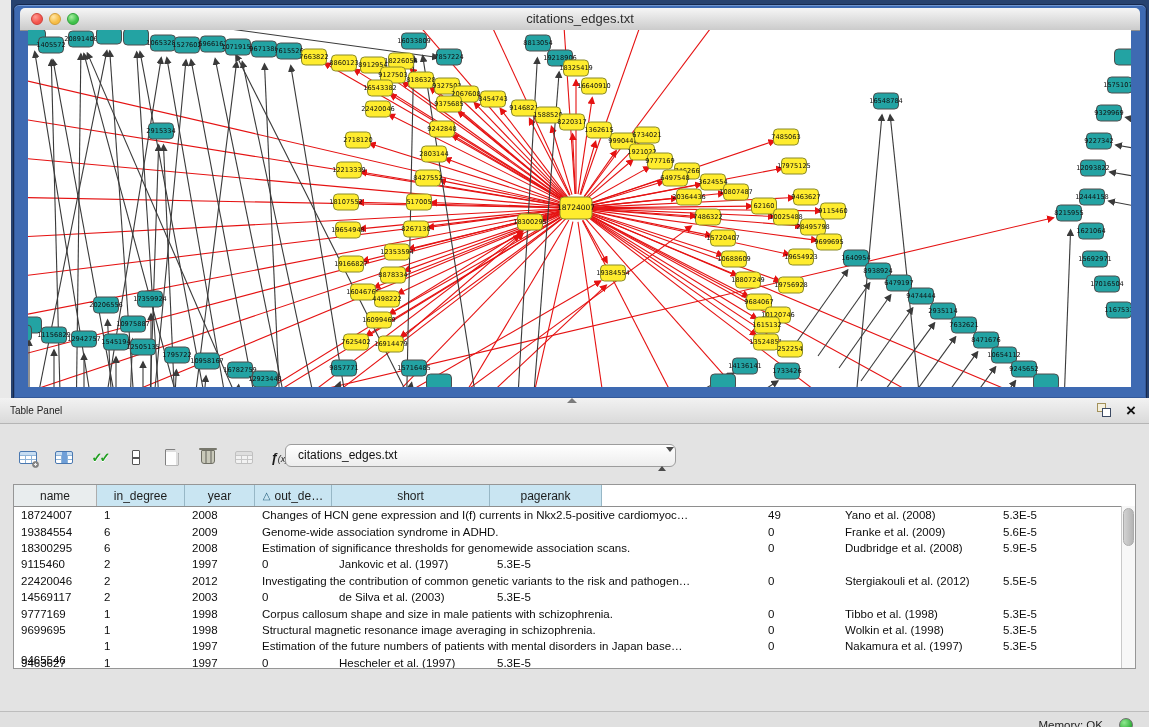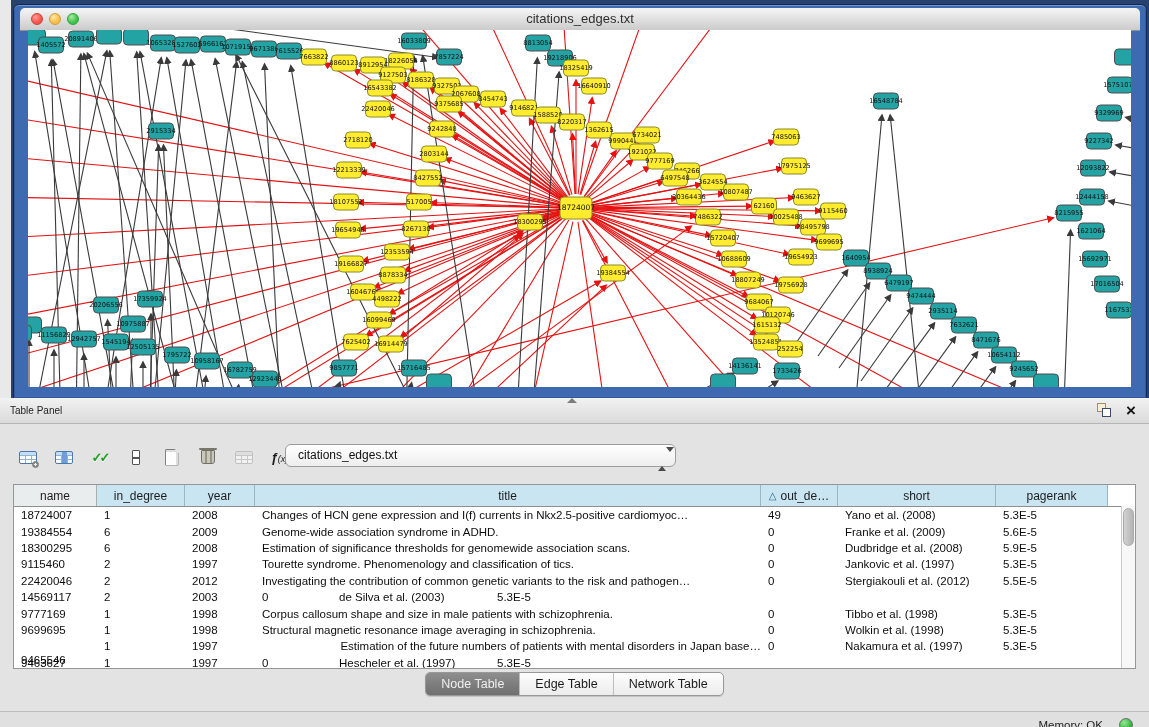--- a/index.html
+++ b/index.html
@@ -574,23 +574,20 @@
       <div class="thead" id="thead">
           <div class="th gray-col" style="width: 83px;">
             <span>name</span>
           </div>
           <div class="th" style="width: 88px;">
             <span>in_degree</span>
           </div>
           <div class="th" style="width: 70px;">
             <span>year</span>
           </div>
-          <div class="th" style="width: 506px;">
-            <span>title</span>
-          </div>
           <div class="th" style="width: 77px;">
             <span class="sort">△</span>
             <span>out_de…</span>
           </div>
           <div class="th" style="width: 158px;">
             <span>short</span>
           </div>
           <div class="th" style="width: 112px;">
             <span>pagerank</span>
           </div>
@@ -621,21 +618,20 @@
             <div class="td" style="width: 70px;">2008</div>
             <div class="td" style="width: 506px;">Estimation of significance thresholds for genomewide association scans.</div>
             <div class="td" style="width: 77px;">0</div>
             <div class="td" style="width: 158px;">Dudbridge et al. (2008)</div>
             <div class="td" style="width: 112px;">5.9E-5</div>
           </div>
           <div class="tr">
             <div class="td" style="width: 83px;">9115460</div>
             <div class="td" style="width: 88px;">2</div>
             <div class="td" style="width: 70px;">1997</div>
-            <div class="td" style="width: 506px;">Tourette syndrome. Phenomenology and classification of tics.</div>
             <div class="td" style="width: 77px;">0</div>
             <div class="td" style="width: 158px;">Jankovic et al. (1997)</div>
             <div class="td" style="width: 112px;">5.3E-5</div>
           </div>
           <div class="tr">
             <div class="td" style="width: 83px;">22420046</div>
             <div class="td" style="width: 88px;">2</div>
             <div class="td" style="width: 70px;">2012</div>
             <div class="td" style="width: 506px;">Investigating the contribution of common genetic variants to the risk and pathogen…</div>
             <div class="td" style="width: 77px;">0</div>
@@ -665,45 +661,38 @@
             <div class="td" style="width: 70px;">1998</div>
             <div class="td" style="width: 506px;">Structural magnetic resonance image averaging in schizophrenia.</div>
             <div class="td" style="width: 77px;">0</div>
             <div class="td" style="width: 158px;">Wolkin et al. (1998)</div>
             <div class="td" style="width: 112px;">5.3E-5</div>
           </div>
           <div class="tr">
             <div class="td" style="width: 83px; margin-top: 27px;">9465546</div>
             <div class="td" style="width: 88px;">1</div>
             <div class="td" style="width: 70px;">1997</div>
-            <div class="td" style="width: 506px; text-align: right;">Estimation of the future numbers of patients with mental disorders in Japan base…</div>
+            <div class="td" style="width: 506px;">Estimation of the future numbers of patients with mental disorders in Japan base…</div>
             <div class="td" style="width: 77px;">0</div>
             <div class="td" style="width: 158px;">Nakamura et al. (1997)</div>
             <div class="td" style="width: 112px;">5.3E-5</div>
           </div>
           <div class="tr">
             <div class="td" style="width: 83px;">9463627</div>
             <div class="td" style="width: 88px;">1</div>
             <div class="td" style="width: 70px;">1997</div>
             <div class="td" style="width: 77px;">0</div>
             <div class="td" style="width: 158px;">Hescheler et al. (1997)</div>
             <div class="td" style="width: 112px;">5.3E-5</div>
           </div>
         </div>
       <div class="vscroll">
           <div class="thumb"></div>
         </div>
     </div>
 
-    <div class="tabs">
-        <div class="seg" id="tabs">
-          <button class="segbtn sel">Node Table</button>
-          <button class="segbtn">Edge Table</button>
-          <button class="segbtn">Network Table</button>
-        </div>
-      </div>
 
     <div class="statusbar">
       <span class="mem">Memory: OK</span>
       <span class="dot"></span>
     </div>
   </div>
 </div>
 
 </body></html>

